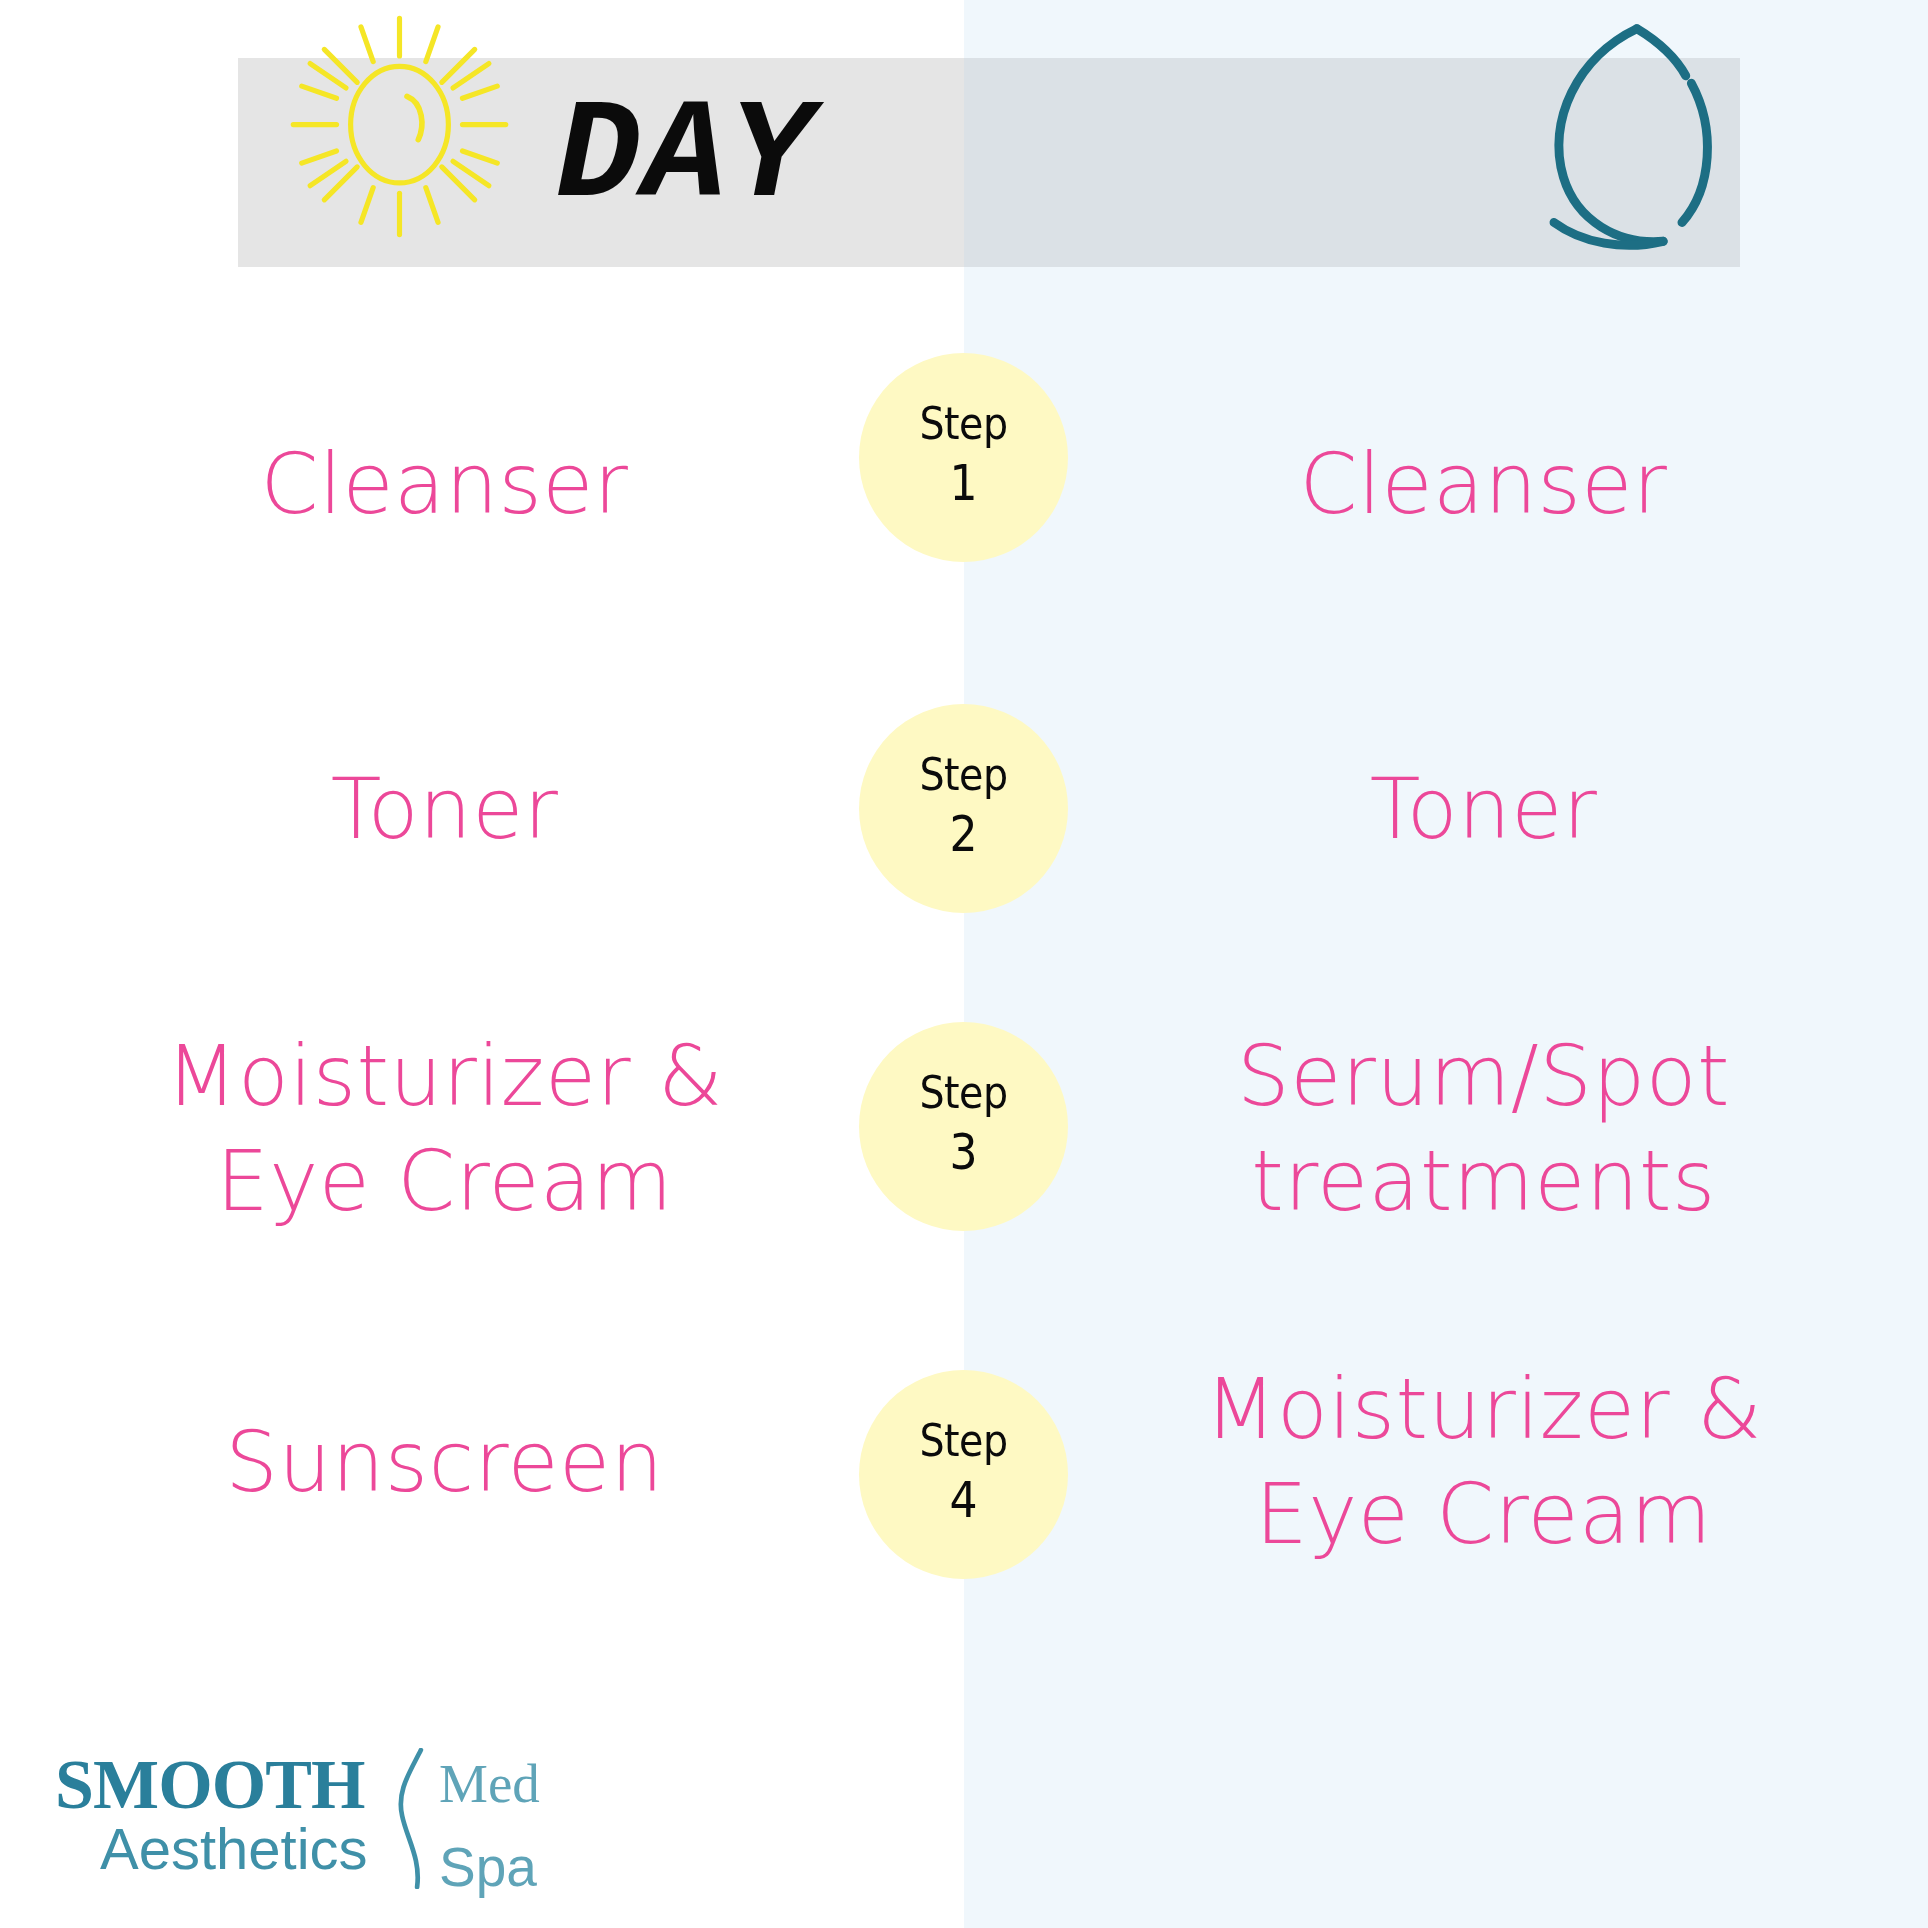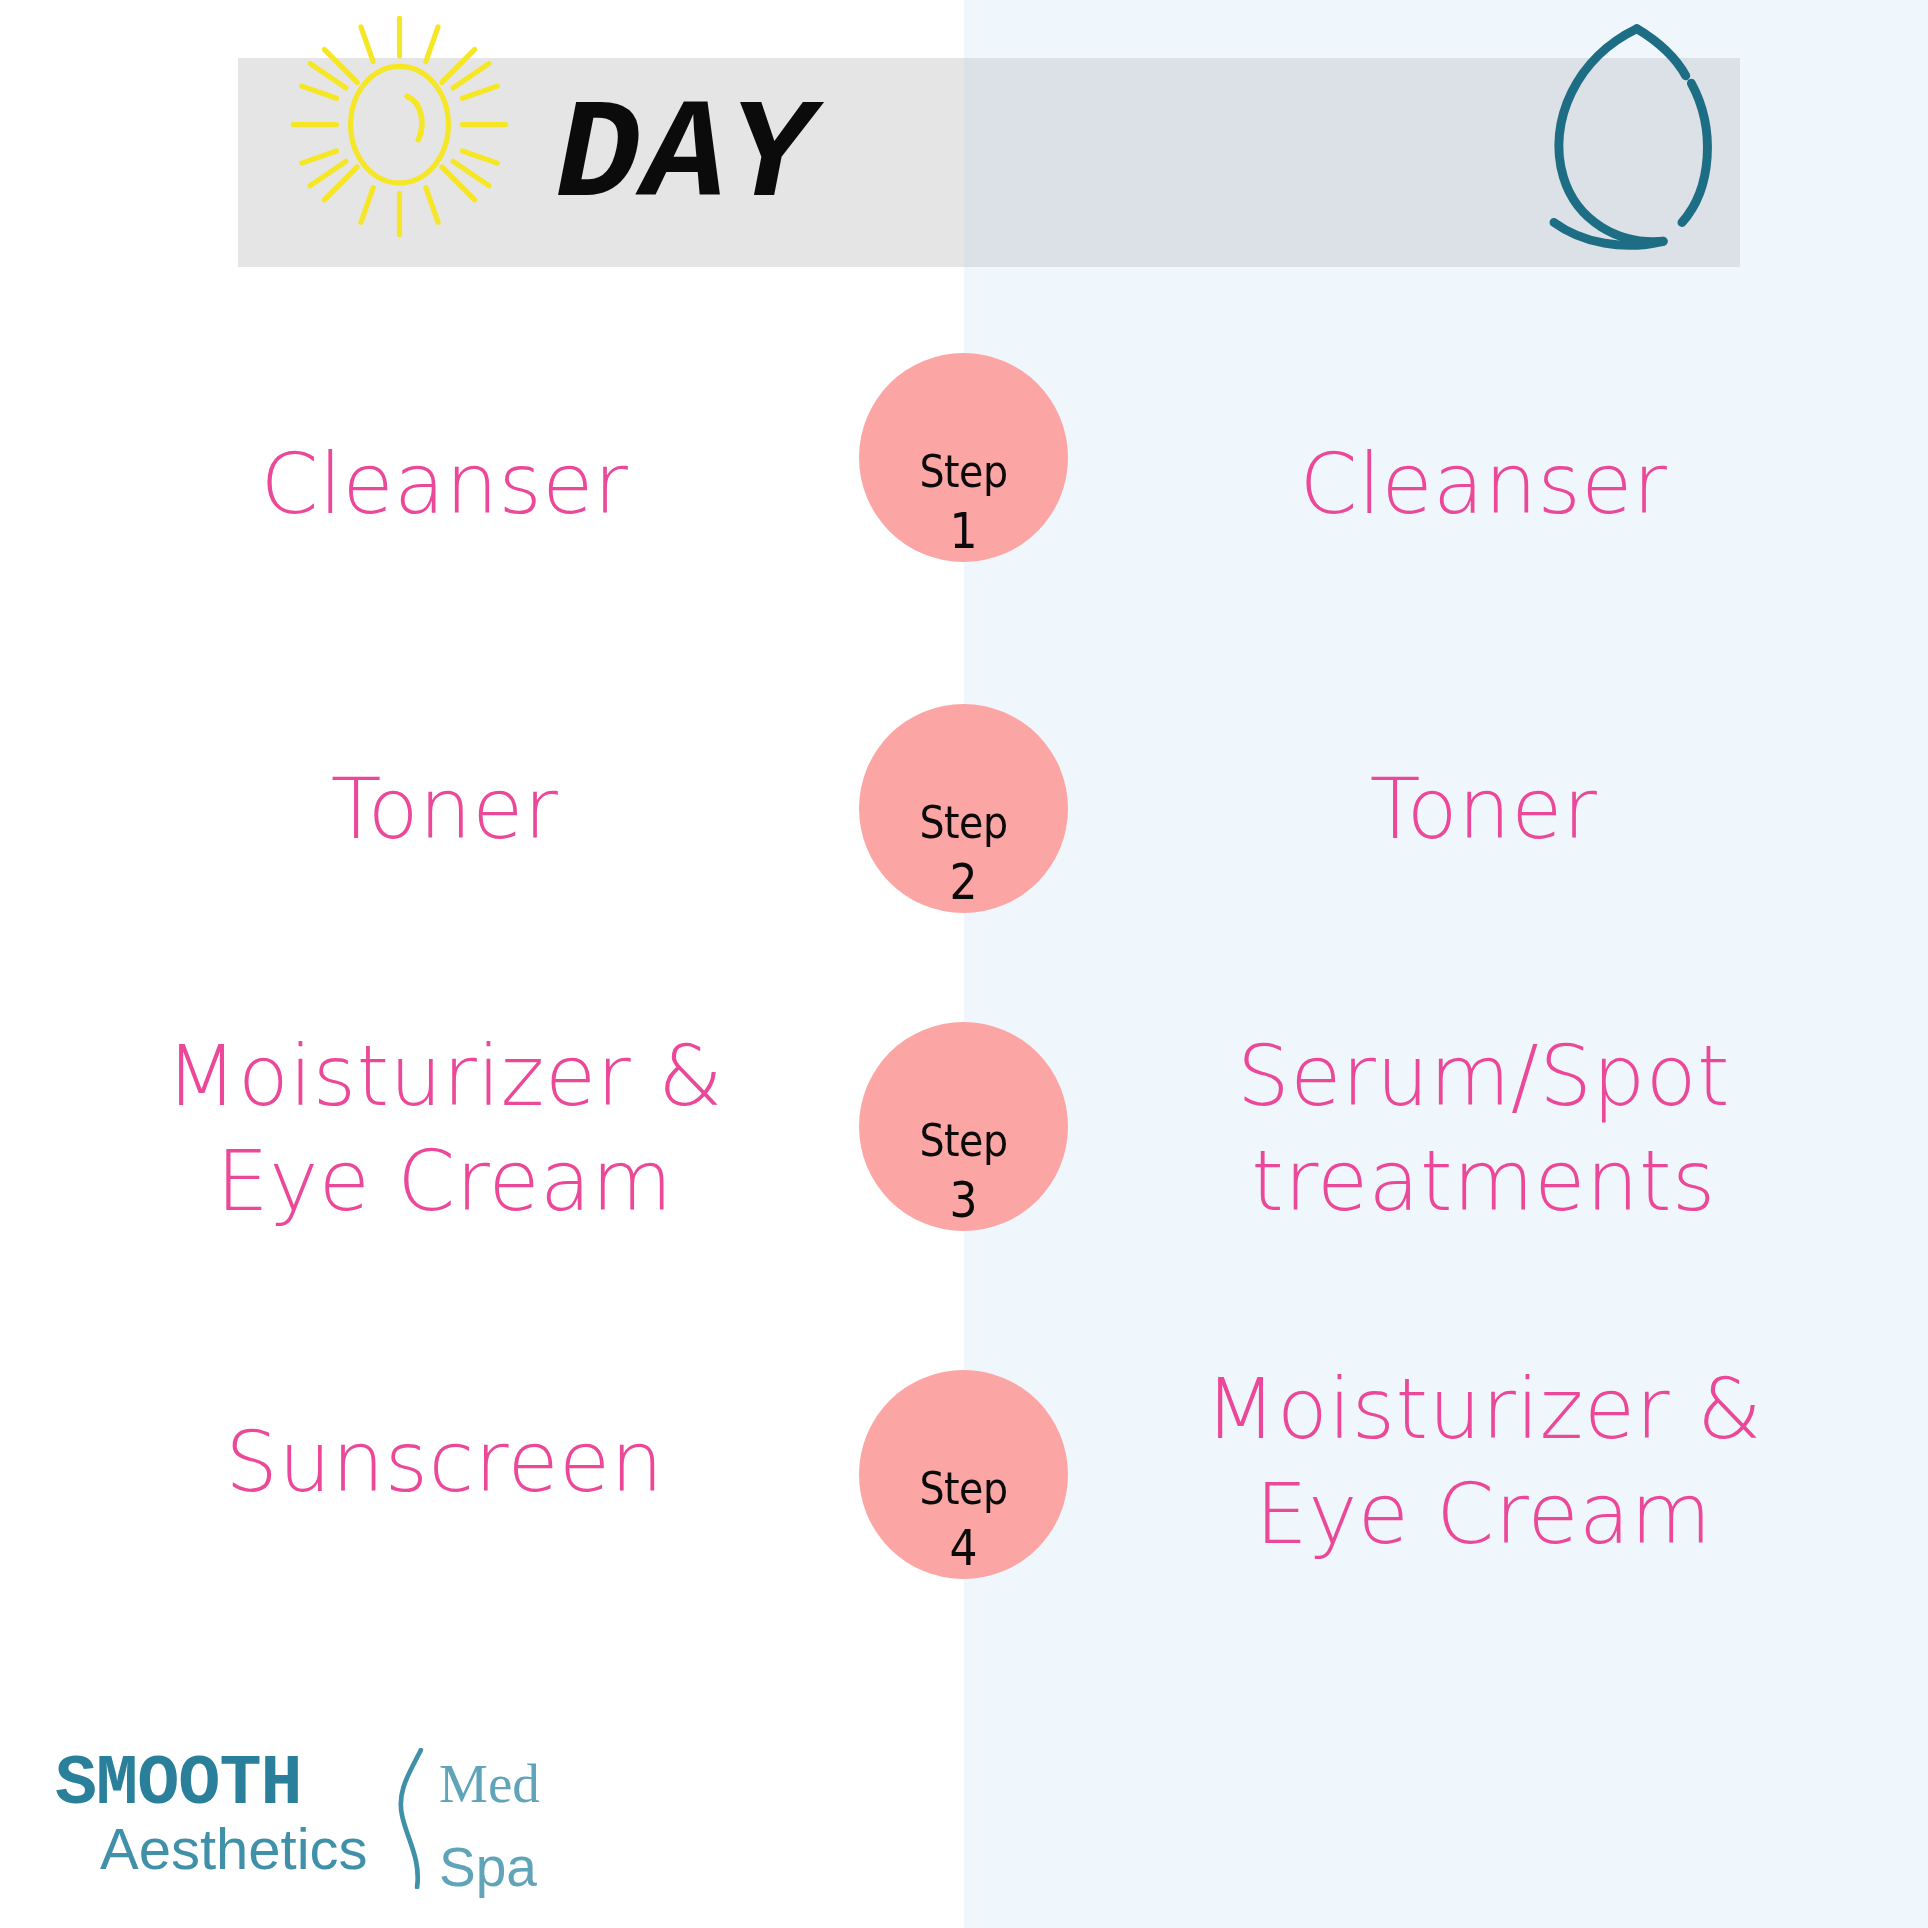--- a/index.html
+++ b/index.html
@@ -120,25 +120,25 @@
     text-align: center;
     letter-spacing: 0.5px;
   }
 
   
   .step-circle {
     position: absolute;
     width: 209px;
     height: 209px;
     border-radius: 50%;
-    background: #fca5a5;
+    background: #fef9c3;
     display: flex;
     flex-direction: column;
     align-items: center;
-    justify-content: flex-end;
+    justify-content: center;
     color: #0b0b0b;
   }
   .step-circle .lbl {
     font-family: "DejaVu Sans Condensed", "Liberation Sans Narrow", "Liberation Sans", sans-serif;
     font-size: 44px;
     font-weight: 400;
     letter-spacing: -0.5px;
     line-height: 1.05;
   }
   .step-circle .num {
@@ -153,21 +153,21 @@
   .logo {
     position: absolute;
     left: 55px;
     top: 1750px;
     width: 527px;
     height: 155px;
   }
   .logo-smooth {
     position: absolute;
     left: 0; top: 0;
-    font-family: Liberation Mono, monospace;
+    font-family: Liberation Serif, serif;
     font-weight: 700;
     font-size: 70px;
     letter-spacing: -0.9px;
     color: #2a7f9b;
     line-height: 1;
   }
   .logo-aesthetics {
     position: absolute;
     left: 45px; top: 70px;
     font-family: "Liberation Sans", sans-serif;

